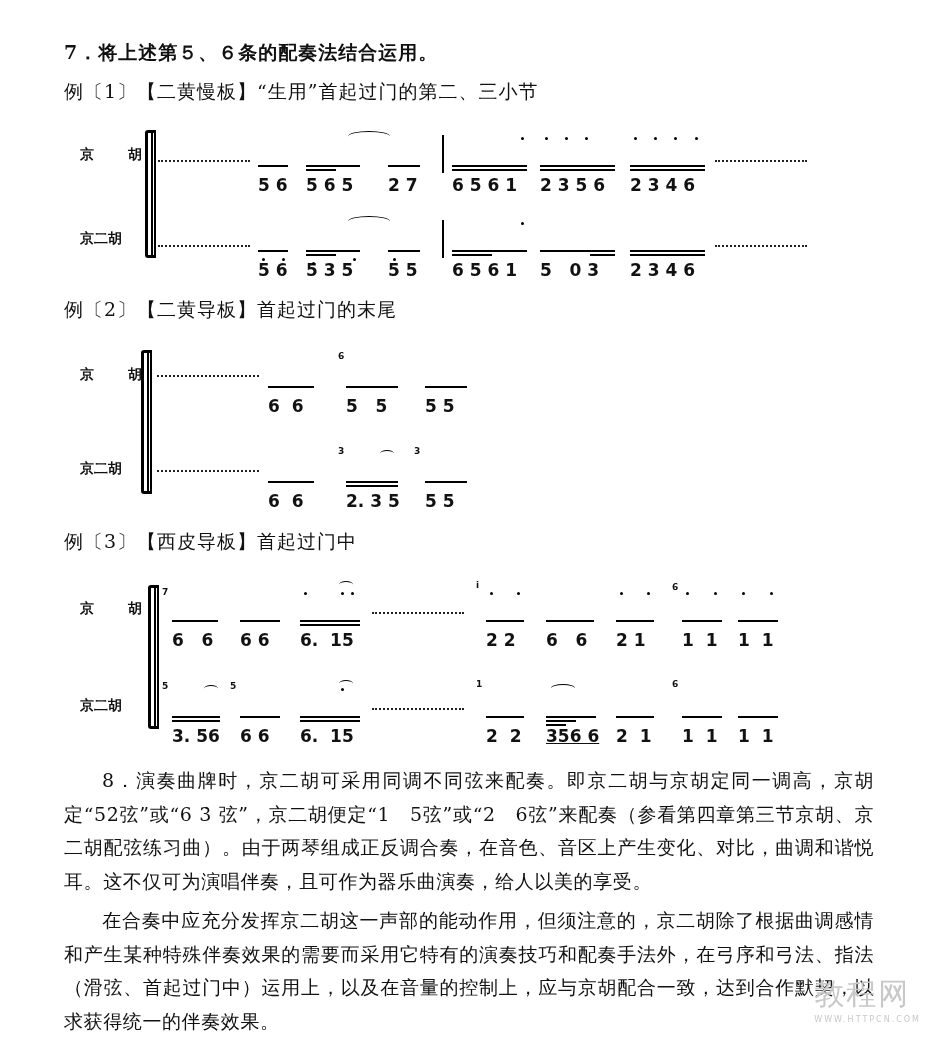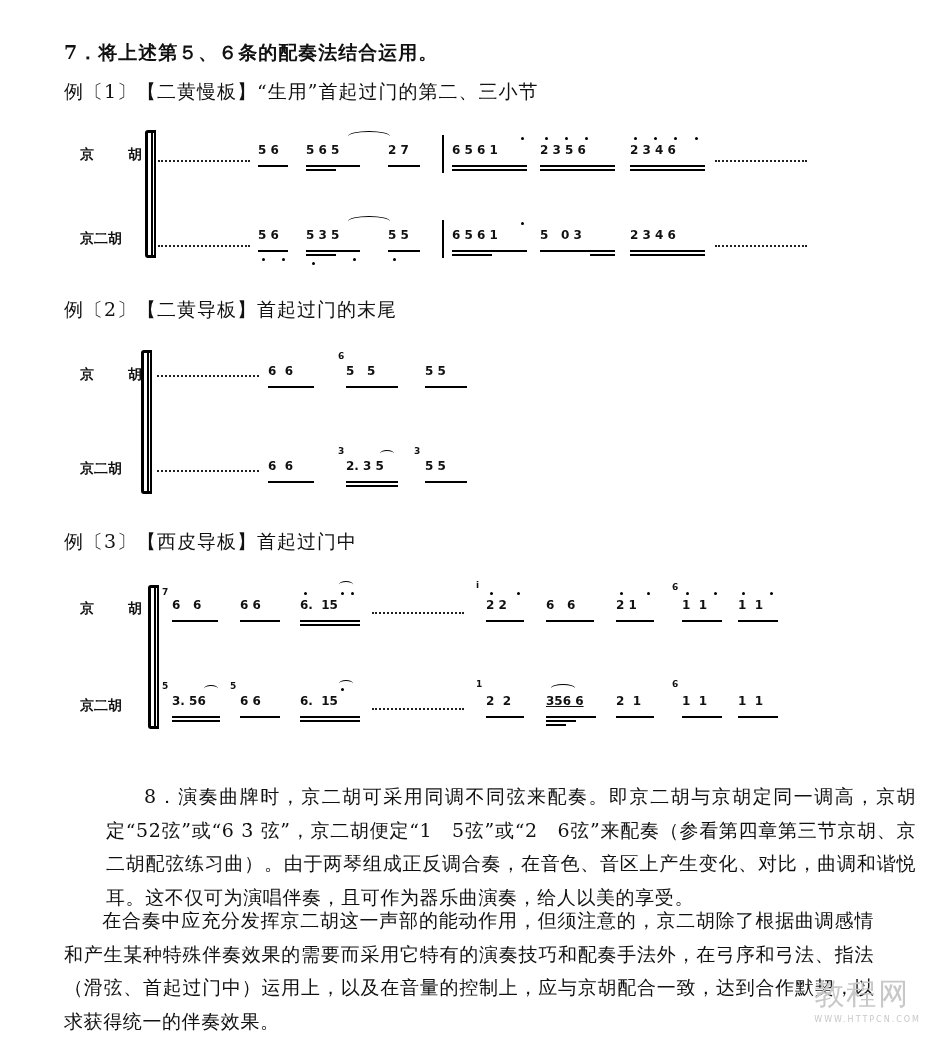--- a/index.html
+++ b/index.html
@@ -7,21 +7,21 @@
          font-family: "DejaVu Serif", "Liberation Serif", serif; color: #111; }
   .abs { position: absolute; }
   .heading { font-size: 19px; letter-spacing: 1px; white-space: nowrap; }
   .heading.bold { font-weight: bold; }
   .label { font-family: "DejaVu Sans", sans-serif; font-weight: bold; font-size: 14px; white-space: nowrap; }
   .label.spaced { letter-spacing: 10px; }
   .bracket { border: 3px solid #000; border-right: 2px solid #000; border-radius: 3px 0 0 3px; width: 6px; }
   .bracket::before { content: ""; position: absolute; left: 3px; top: 0; bottom: 0; width: 2px; background:#000; }
   .dots { border-bottom: 2px dotted #222; height: 0; }
   .barline { width: 2px; background: #000; }
-  .note { font-family: "DejaVu Sans", sans-serif; font-weight: bold; font-size: 12px; position: absolute; white-space: nowrap; }
+  .note { font-family: "DejaVu Sans", sans-serif; font-weight: bold; font-size: 17px; position: absolute; white-space: nowrap; margin-top: 32px; }
   .ul1 { position: absolute; height: 2px; background: #000; }
   .ul2 { position: absolute; height: 2px; background: #000; }
   .slur { position: absolute; border-top: 1.5px solid #000; border-radius: 50% 50% 0 0; }
   .dot { position: absolute; width: 3px; height: 3px; background: #000; border-radius: 50%; }
   .grace { position: absolute; font-family: "DejaVu Sans", sans-serif; font-weight: bold; font-size: 9px; line-height: 9px; }
   .para { position: absolute; left: 64px; width: 810px; font-size: 19px; line-height: 33.5px; text-align: justify; letter-spacing: 0.6px; }
   .para .indent { display: inline-block; width: 38px; }
   .watermark { position: absolute; right: 8px; bottom: 18px; color: #c8c8c8; font-family: "DejaVu Sans", sans-serif; }
   .watermark .big { font-size: 30px; letter-spacing: 2px; }
   .watermark .small { font-size: 8px; letter-spacing: 2px; display:block; text-align:center; }
@@ -191,21 +191,21 @@
   <div class="ul2" style="left:546px; top:724px; width:20px;"></div>
   <span class="note" style="left:616px; top:694px;">2&nbsp;&nbsp;1</span>
   <div class="ul1" style="left:616px; top:716px; width:38px;"></div>
   <span class="grace" style="left:672px; top:680px;">6</span>
   <span class="note" style="left:682px; top:694px;">1&nbsp;&nbsp;1</span>
   <div class="ul1" style="left:682px; top:716px; width:40px;"></div>
   <span class="note" style="left:738px; top:694px;">1&nbsp;&nbsp;1</span>
   <div class="ul1" style="left:738px; top:716px; width:40px;"></div>
 </div>
 
-<div class="para" style="top:780px;margin-left:42px;">
+<div class="para" style="top:764px;">
   <span class="indent"></span><span>8．演奏曲牌时，京二胡可采用同调不同弦来配奏。即京二胡与京胡定同一调高，京胡定“52̇弦”或“6 3̇ 弦”，京二胡便定“1　5弦”或“2　6弦”来配奏（参看第四章第三节京胡、京二胡配弦练习曲）。由于两琴组成正反调合奏，在音色、音区上产生变化、对比，曲调和谐悦耳。这不仅可为演唱伴奏，且可作为器乐曲演奏，给人以美的享受。</span>
 </div>
 <div class="para" style="top:904px;">
   <span class="indent"></span><span>在合奏中应充分发挥京二胡这一声部的能动作用，但须注意的，京二胡除了根据曲调感情和产生某种特殊伴奏效果的需要而采用它特有的演奏技巧和配奏手法外，在弓序和弓法、指法（滑弦、首起过门中）运用上，以及在音量的控制上，应与京胡配合一致，达到合作默契，以求获得统一的伴奏效果。</span>
 </div>
 
 <div class="watermark">
   <span class="big">教程网</span>
   <span class="small">WWW.HTTPCN.COM</span>
 </div>

